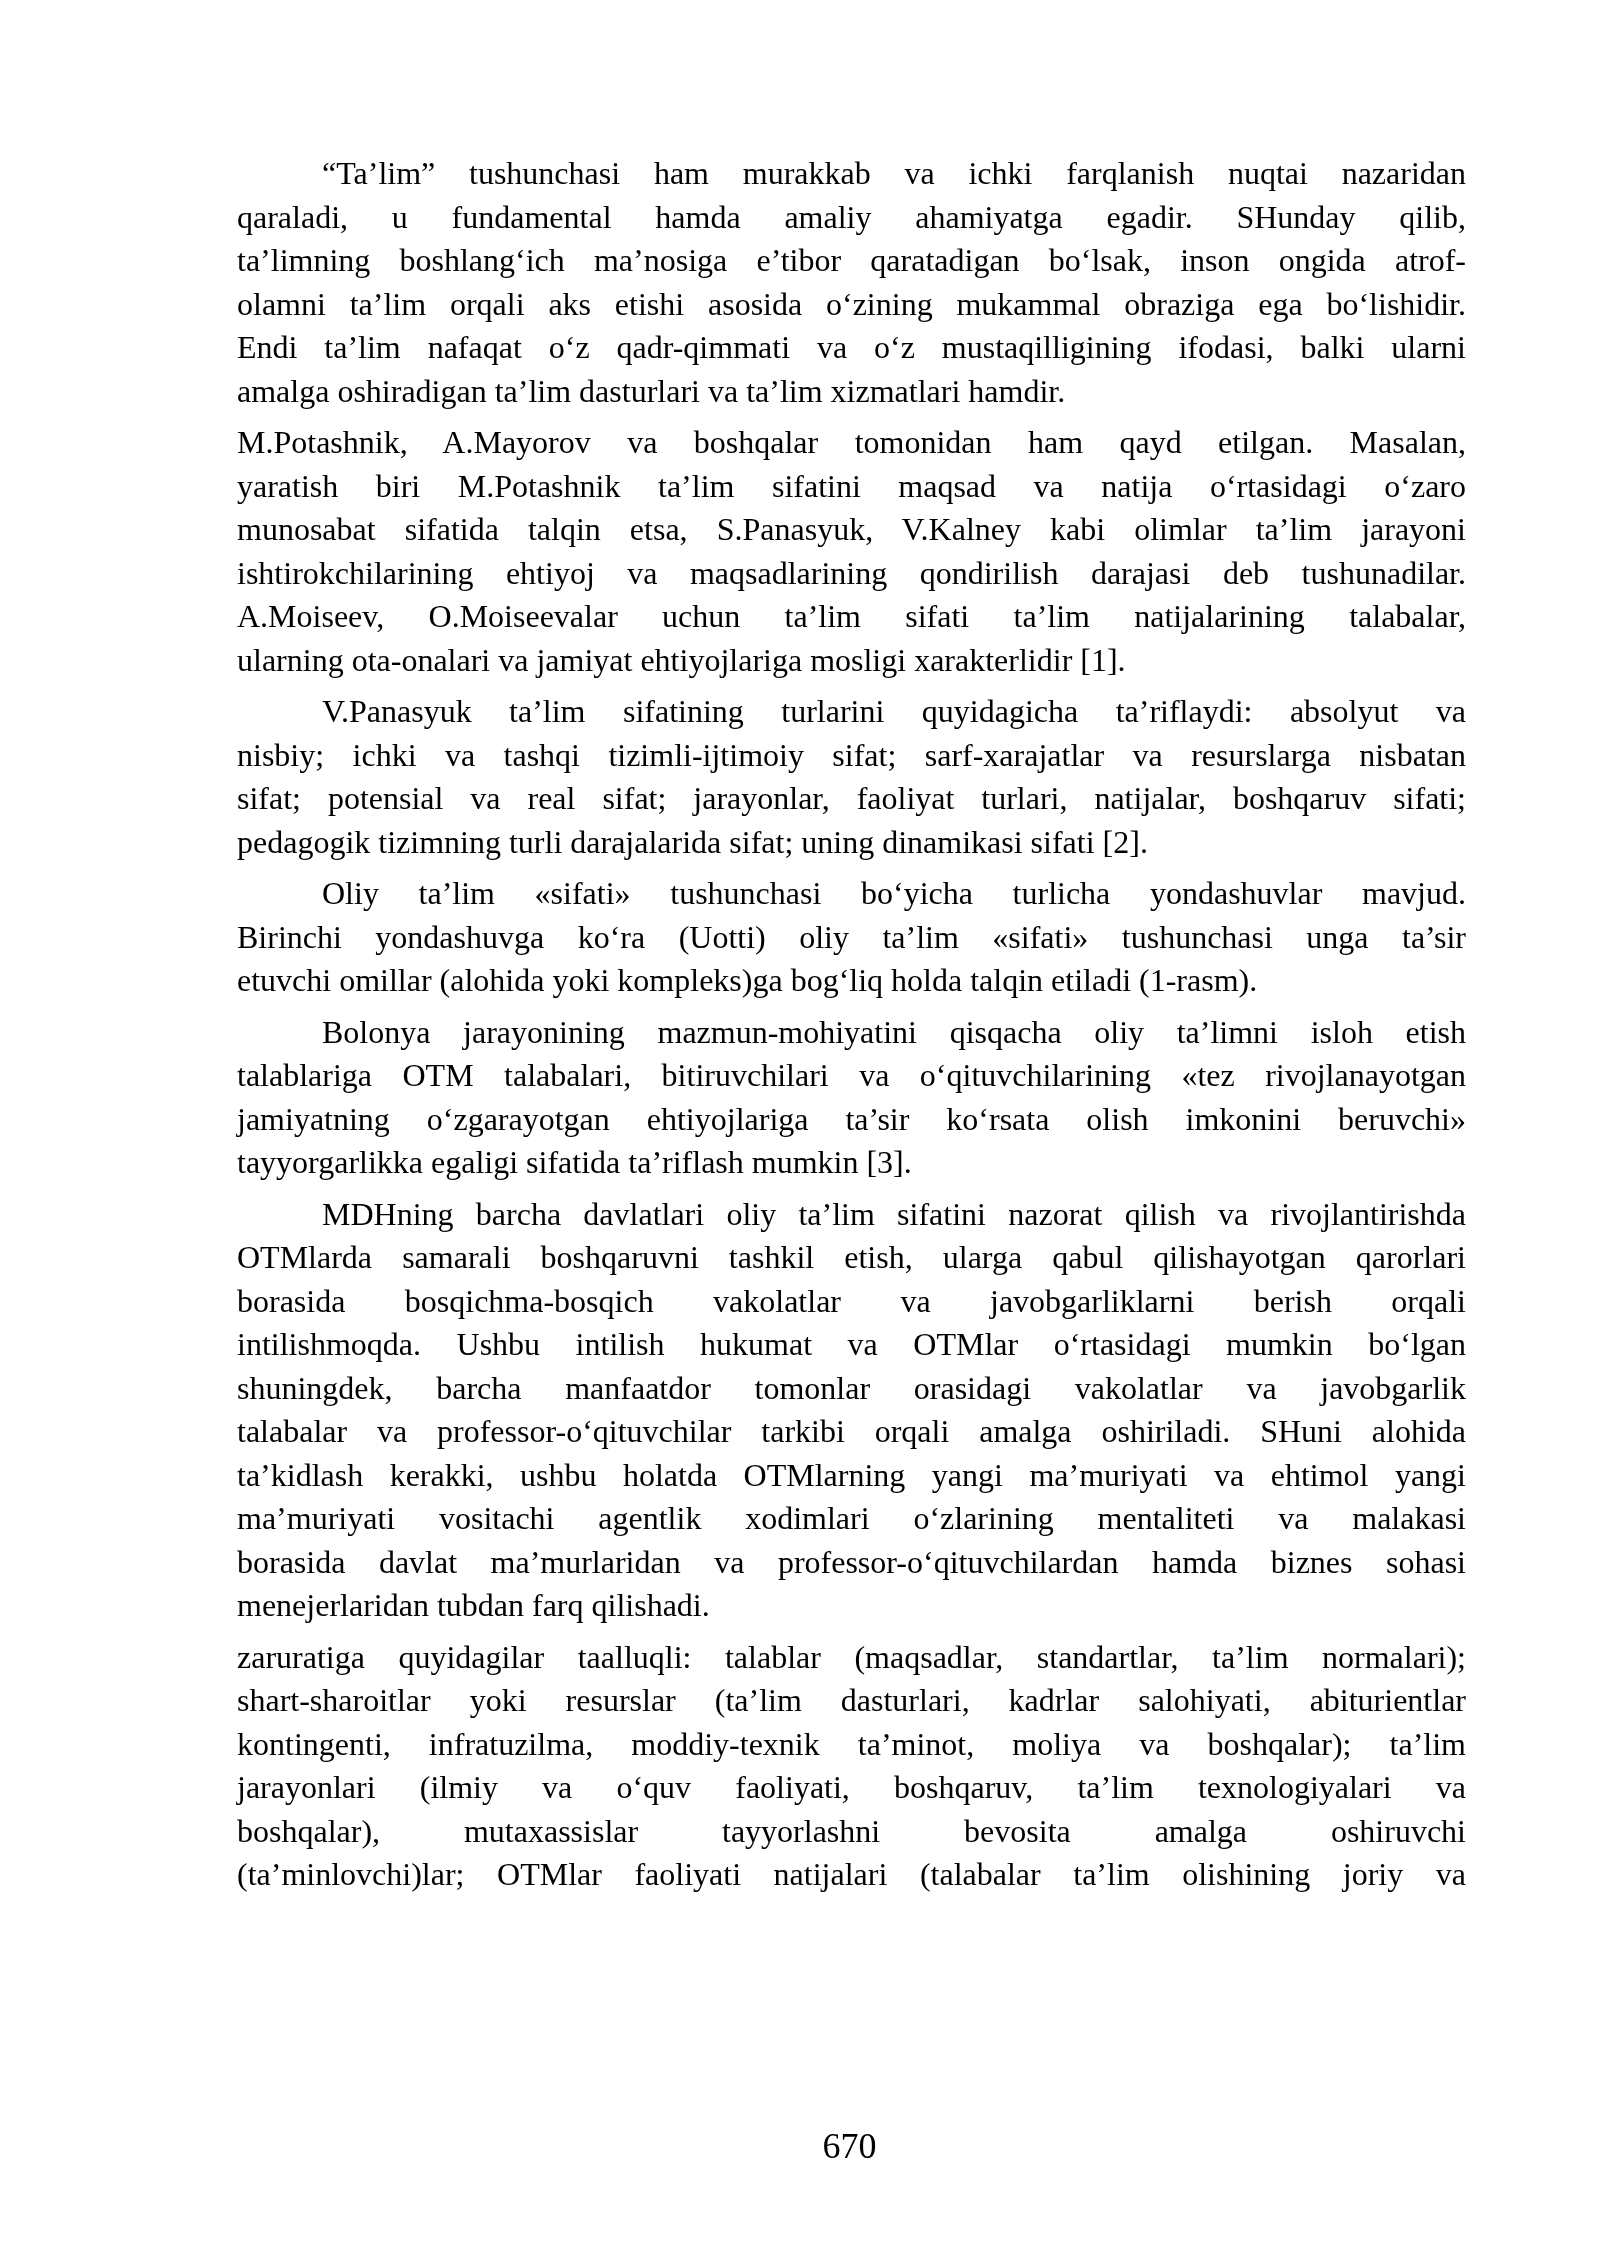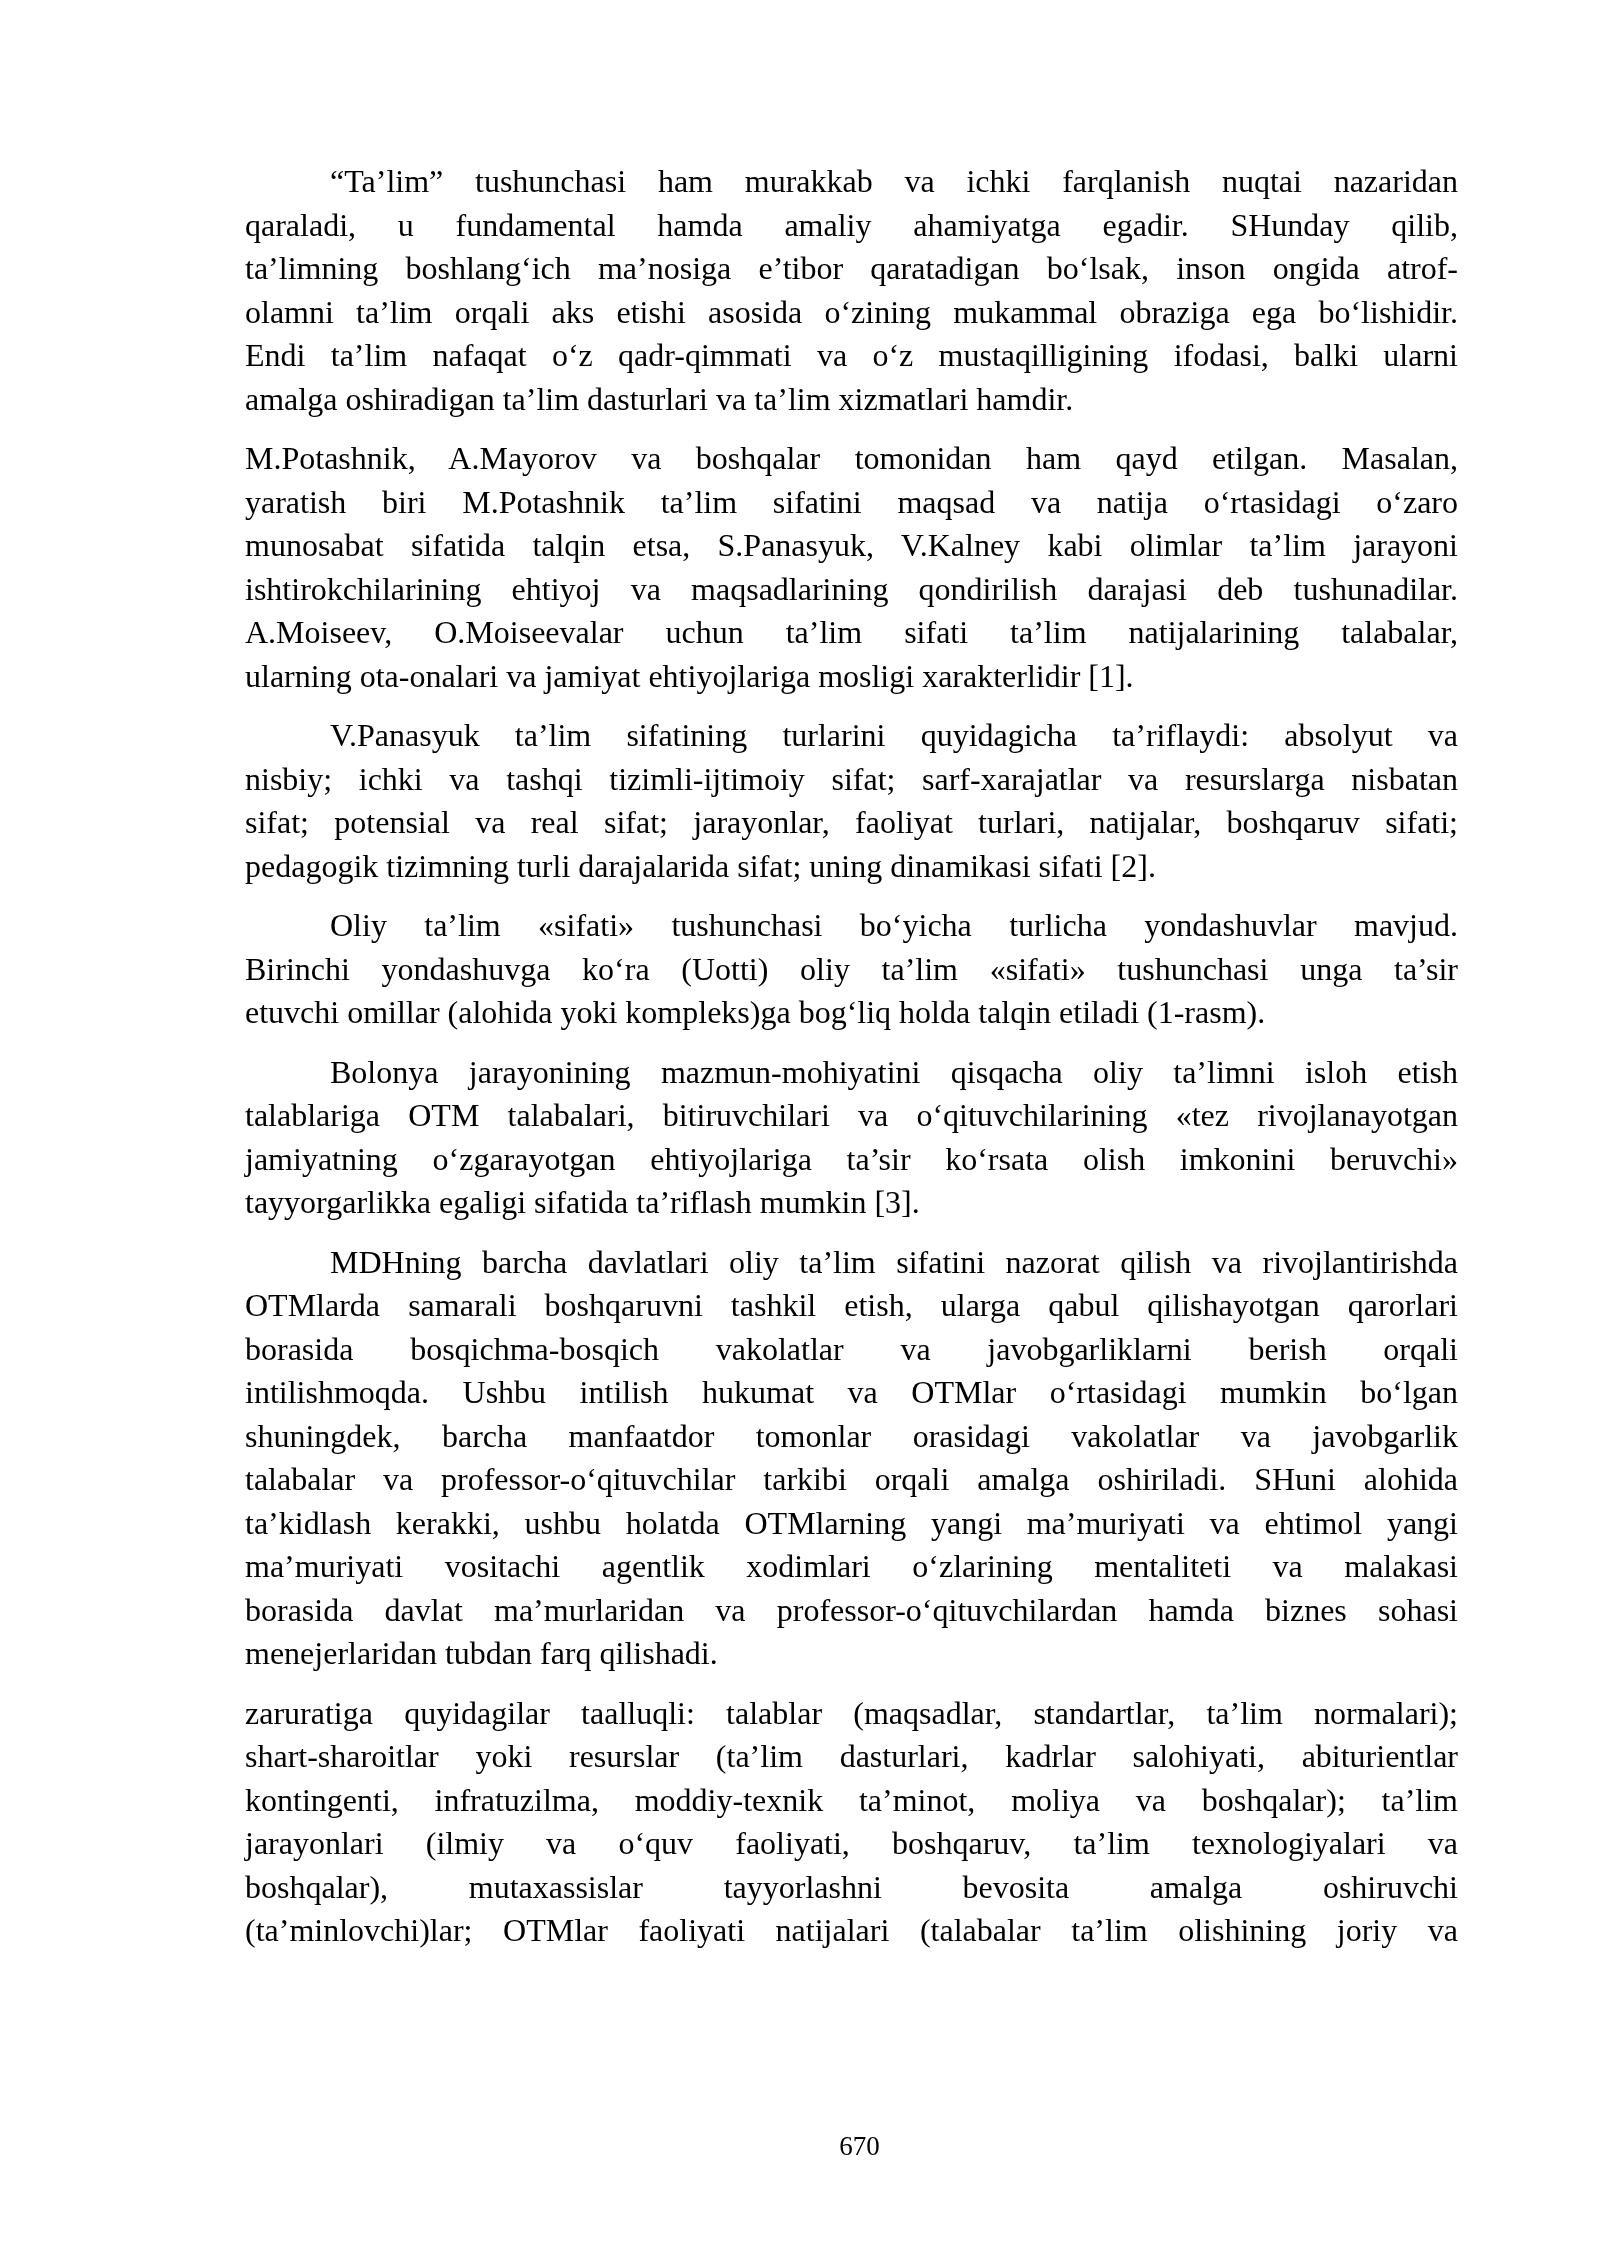--- a/index.html
+++ b/index.html
@@ -17,37 +17,37 @@
     color: #000000;
   }
   .text-block {
     position: absolute;
     left: 229px;
     top: 144px;
     width: 1245px;
     font-size: 32px;
     line-height: 43.5px;
   }
-  .paragraph { margin: 16px; padding: 0; }
+  .paragraph { margin: 8px; padding: 0; }
   .line {
     text-align: justify;
     text-align-last: justify;
     white-space: normal;
     height: 43.5px;
     overflow: visible;
   }
   .line.first { text-indent: 85px; }
   .line.para-end { text-align-last: left; }
   .footer {
     position: absolute;
-    left: 237px;
+    left: 227px;
     top: 2128px;
     width: 1245px;
     text-align: center;
-    font-size: 27px;
+    font-size: 36px;
     line-height: 36px;
   }
 </style>
 </head>
 <body>
 
 <div class="page">
   <div class="text-block">
       <div class="paragraph">
         <div class="line first">“Ta’lim” tushunchasi ham murakkab va ichki farqlanish nuqtai nazaridan</div>

